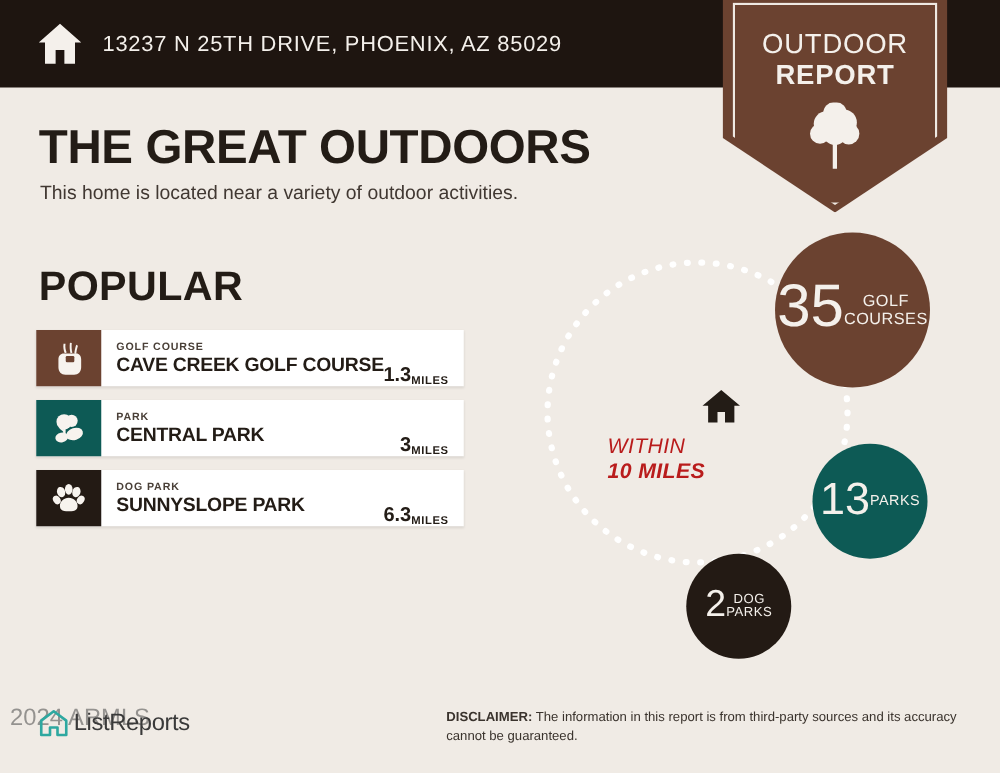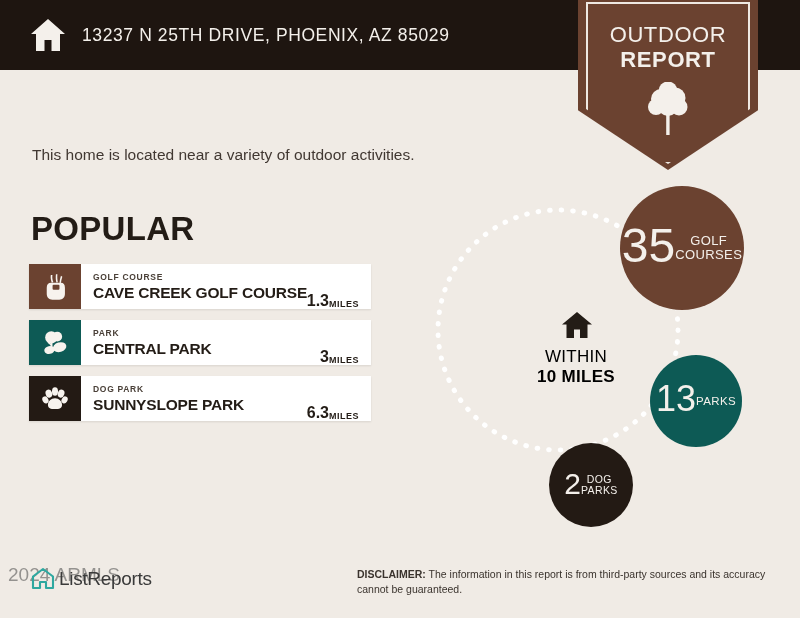--- a/index.html
+++ b/index.html
@@ -175,23 +175,24 @@
   }
   .center-house {
     position: absolute;
     left: 561px; top: 311px;
     width: 32px; height: 28px;
   }
   .within-1, .within-2 {
     position: absolute;
     width: 180px;
     left: 486px;
-    text-align: center;
-    color: #000000;
-    white-space: nowrap;
+    text-align: left;
+    color: #b91c1c;
+    white-space: nowrap;
+    font-style: italic;
   }
   .within-1 { top: 347px; font-size: 17px; font-weight: 400; letter-spacing: 0.3px; }
   .within-2 { top: 367px; font-size: 17px; font-weight: 700; letter-spacing: 0.3px; }
 
   .stat {
     position: absolute;
     border-radius: 50%;
     display: flex;
     flex-direction: row;
     align-items: center;
@@ -285,20 +286,21 @@
         <circle cx="10" cy="25" r="8"></circle>
         <circle cx="33" cy="25" r="8.5"></circle>
         <circle cx="22" cy="24" r="10"></circle>
         <rect x="20.2" y="22" width="3.4" height="31"></rect>
         <path d="M21.6 34 L13 26 L14.4 24.5 L22.4 32 Z"></path>
         <path d="M22.4 34 L31 26 L29.6 24.5 L21.6 32 Z"></path>
       </g>
     </svg>
   </span>
 
+  <div class="h-title">THE GREAT OUTDOORS</div>
   <div class="h-sub">This home is located near a variety of outdoor activities.</div>
   <div class="h-popular">POPULAR</div>
 
   <div class="rows">
 
     <div class="row">
       <div class="row-icon" style="background:#6B4230">
         <svg viewBox="0 0 28 30" width="26" height="28" aria-hidden="true">
           <g fill="#F7F3EE">
             <path d="M9.5 2 C9 5 9.6 8 10.6 10.3 L12.2 9.7 C11.3 7.6 10.8 4.9 11.2 2.1 Z"></path>

